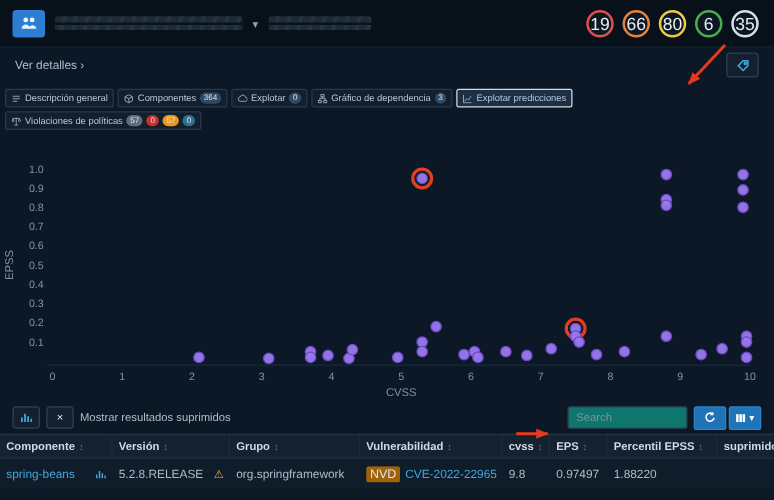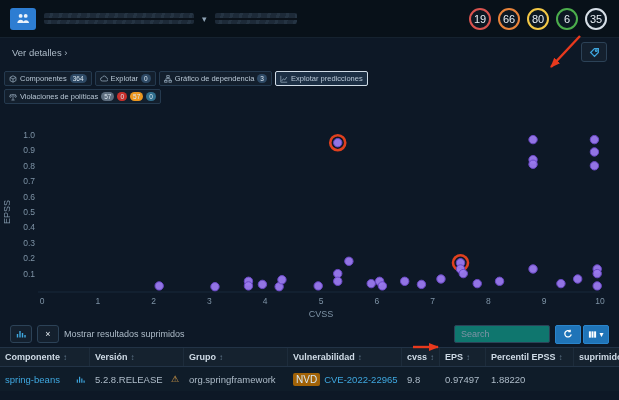--- a/index.html
+++ b/index.html
@@ -7,21 +7,21 @@
   body { background:#0d1826; font-family:"Liberation Sans",sans-serif; color:#c3d1de; overflow:hidden; position:relative; }
 
   .topbar { height:38px; background:#081119; display:flex; align-items:center; padding:0 10px; gap:8px; border-bottom:1px solid #15222f; }
   .proj-icon { width:26px; height:22px; background:#2d7dd2; border-radius:3px; display:flex; align-items:center; justify-content:center; flex:0 0 auto; }
   .redacted { height:11px; border-radius:2px; background:repeating-linear-gradient(105deg,#1d2a38 0 6px,#253443 6px 9px); position:relative; }
   .redacted::after { content:""; position:absolute; left:0; right:0; top:45%; height:2px; background:#0b121a; }
   .r1 { width:150px; } .r2 { width:82px; }
   .caret { color:#8fa3b5; font-size:9px; }
   .spacer { flex:1; }
   .metrics { display:flex; gap:7px; align-items:center; margin-right:2px; }
-  .metric { width:22px; height:22px; border-radius:50%; border:2px solid #fff; display:flex; align-items:center; justify-content:center; font-size:11px; color:#e8eef4; background:#0c1722; cursor:pointer; }
+  .metric { width:22px; height:22px; border-radius:50%; border:2px solid #fff; display:flex; align-items:center; justify-content:center; font-size:14px; color:#e8eef4; background:#0c1722; cursor:pointer; }
 
   .subbar { height:28px; display:flex; align-items:center; padding:0 12px; }
   .view-details { font-size:9.5px; color:#aebcc9; cursor:pointer; }
   .icon-btn { height:20px; min-width:26px; background:#14202e; border:1px solid #2c4257; border-radius:3px; color:#e6edf3; display:flex; align-items:center; justify-content:center; cursor:pointer; font-size:10px; }
 
   .tabs { padding:5px 4px 2px; }
   .tabrow { display:flex; gap:3px; flex-wrap:nowrap; margin-bottom:3px; }
   .tab { display:flex; align-items:center; gap:3px; padding:2px 4px; font-size:7.5px; color:#b7c6d4; background:#131f2d; border:1px solid #253a4f; border-radius:2px; cursor:pointer; white-space:nowrap; }
   .tab.active { background:#1c2f44; border-color:#cfdbe6; }
   .tbadge { background:#2e4a66; color:#dbe6ef; font-size:6.5px; padding:1px 3px; border-radius:6px; line-height:1.1; }
@@ -83,20 +83,28 @@
   <button class="icon-btn">
     <svg width="11" height="11" viewBox="0 0 10 10" fill="none" stroke="#3fa8e0" stroke-width="1.1">
       <path d="M1.5 5 5 1.5h3.5V5L5 8.5z"></path>
       <circle cx="6.6" cy="3.3" r="0.8"></circle>
     </svg>
   </button>
 </div>
 
 <div class="tabs">
   <div class="tabrow">
+    <div class="tab">
+      <span class="ticon">
+        <svg width="8" height="8" viewBox="0 0 10 10" fill="none" stroke="#8fa3b5" stroke-width="1.2">
+            <path d="M1.5 2.5h7M1.5 5h7M1.5 7.5h4.5"></path>
+          </svg>
+      </span>
+      <span>Descripción general</span>
+    </div>
     <div class="tab">
       <span class="ticon">
         <svg width="8" height="8" viewBox="0 0 10 10" fill="none" stroke="#8fa3b5" stroke-width="1">
             <path d="M5 1 8.7 3v4L5 9 1.3 7V3zM1.3 3 5 5l3.7-2M5 5v4"></path>
           </svg>
       </span>
       <span>Componentes</span>
       <span class="tbadge">364</span>
     </div>
     <div class="tab">

